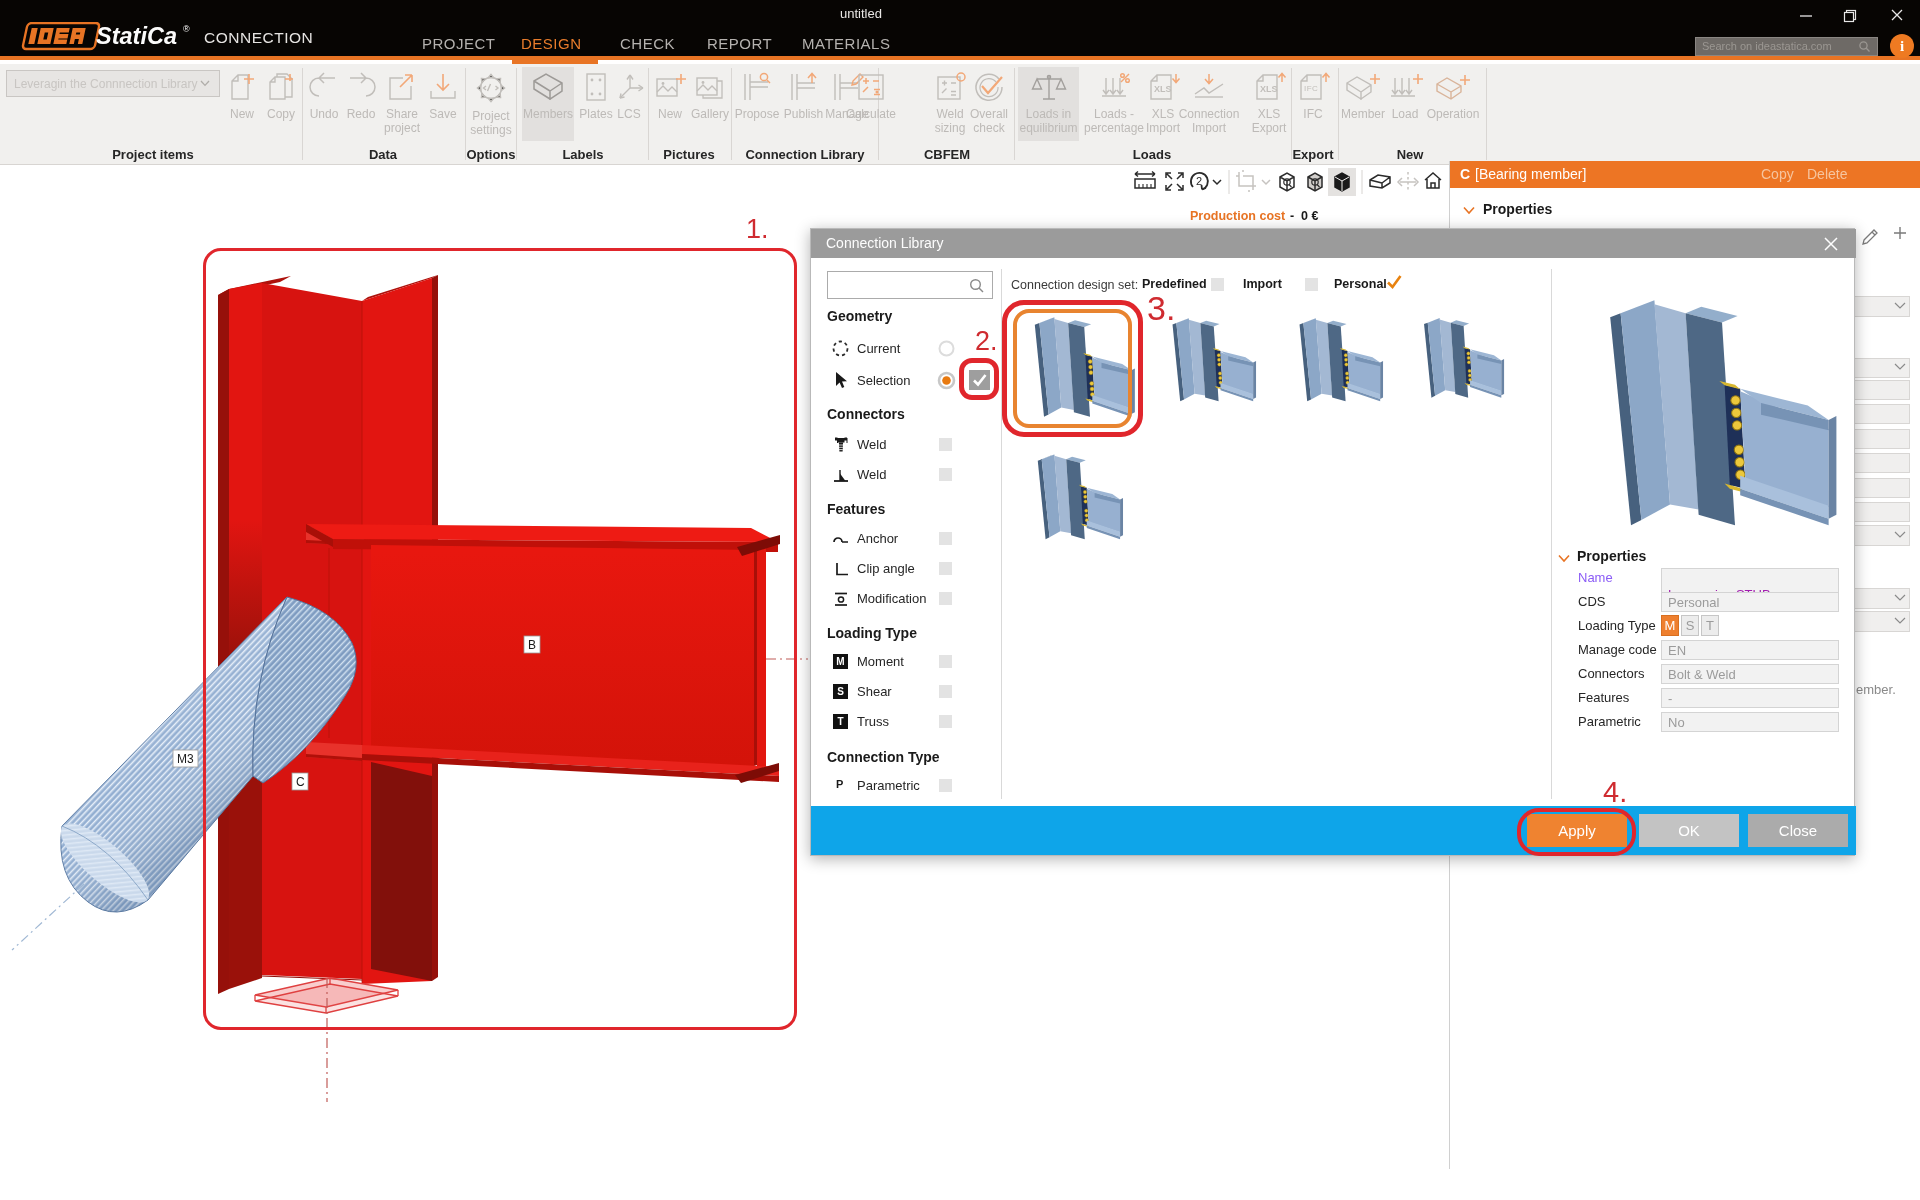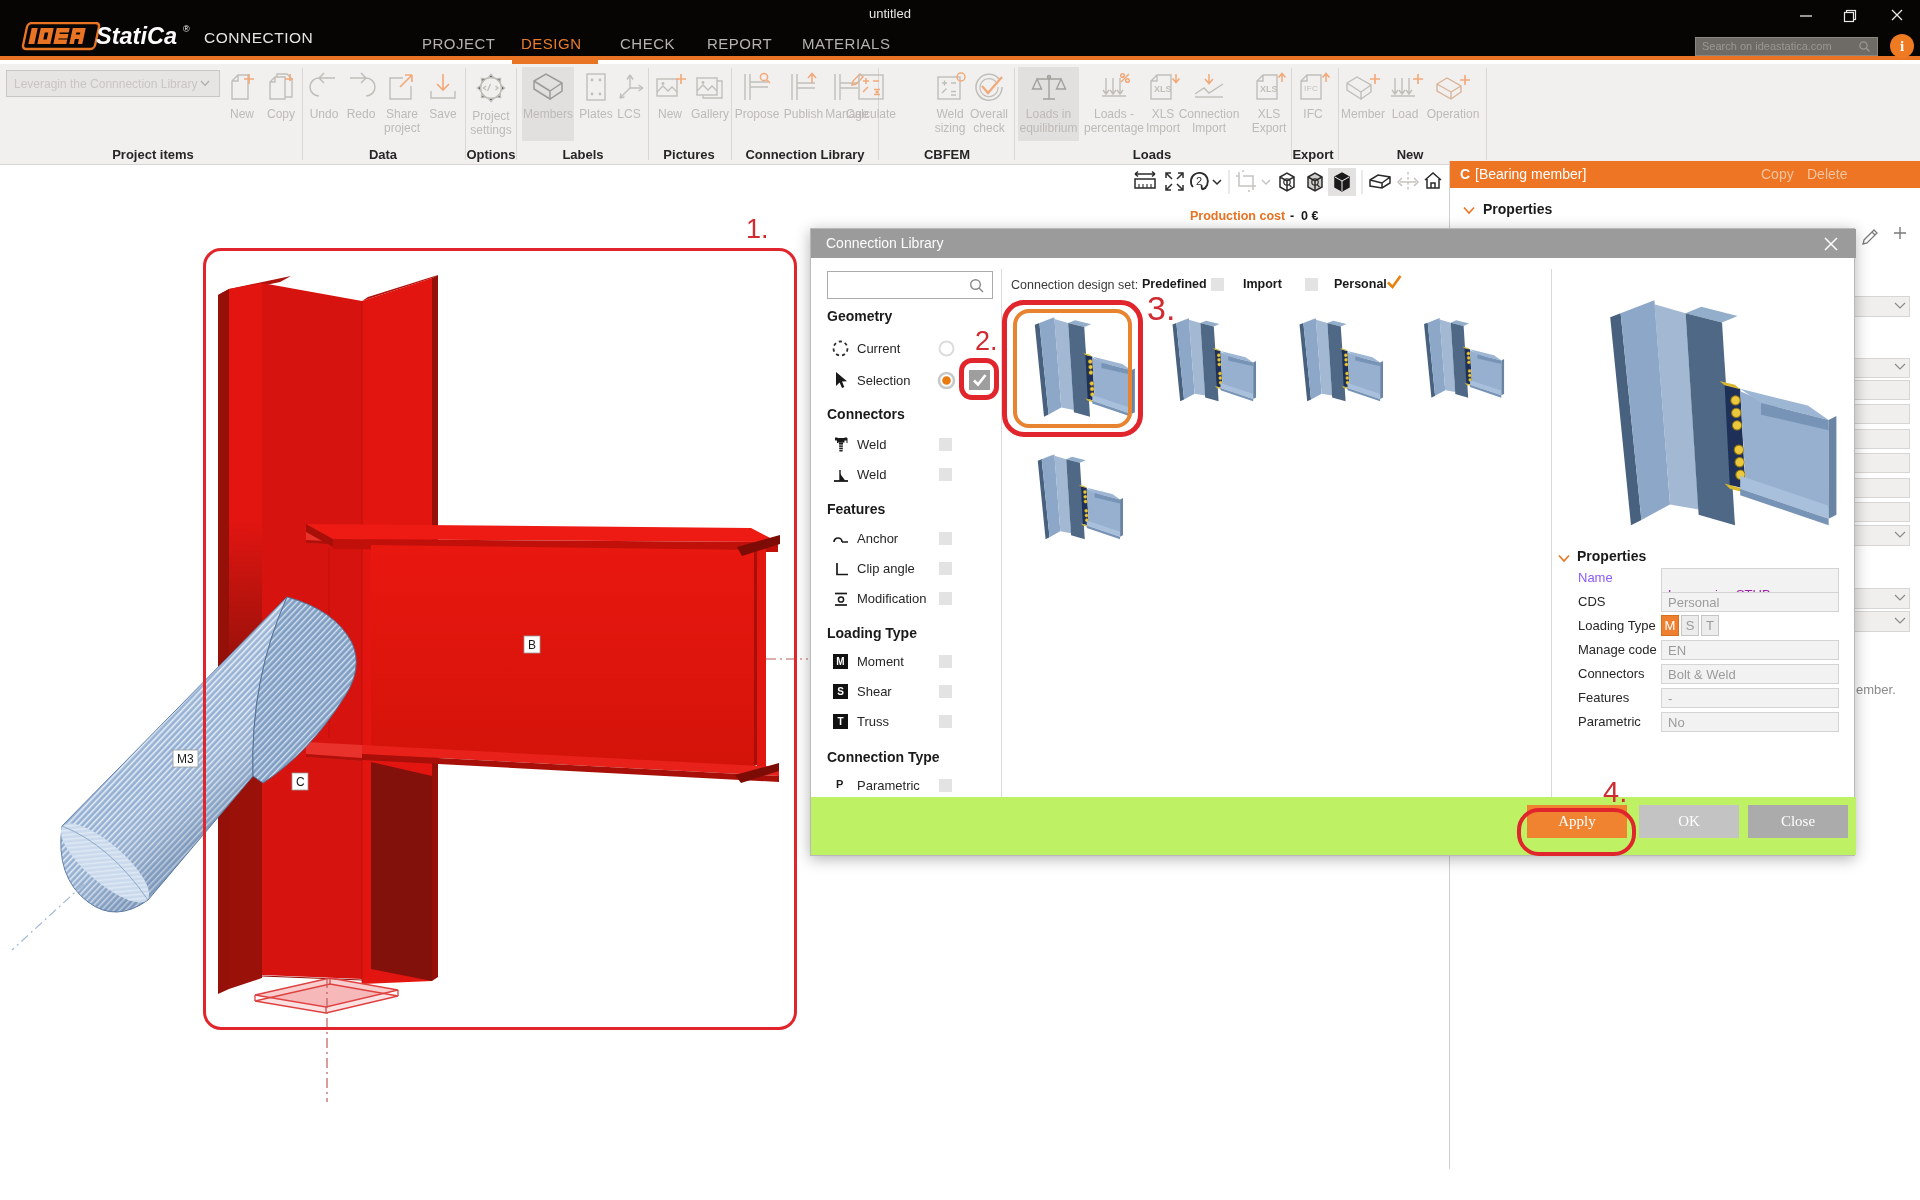--- a/index.html
+++ b/index.html
@@ -4,41 +4,41 @@
 <style>
   * { margin:0; padding:0; box-sizing:border-box; }
   html,body { width:1920px; height:1200px; overflow:hidden; background:#fff;
     font-family:"Liberation Sans", sans-serif; }
   .abs { position:absolute; }
   #page { position:relative; width:1920px; height:1200px; }
 
   
   #topbar { position:absolute; left:0; top:0; width:1920px; height:60px; background:#070503; border-bottom:4px solid #e87424; }
   .tab { position:absolute; top:35px; font-size:15px; letter-spacing:0.5px; color:#b5b2af; }
-  #untitled { position:absolute; top:6px; left:840px; width:100px; text-align:center; color:#e8e6e4; font-size:13px; }
+  #untitled { position:absolute; top:6px; left:840px; width:100px; text-align:left; color:#e8e6e4; font-size:13px; }
 
   
   #ribbon { position:absolute; left:0; top:64px; width:1920px; height:101px; background:#f1f0ee; border-bottom:1px solid #d8d5d2; }
   .rsep { position:absolute; top:4px; height:92px; width:1px; background:#d9d6d3; }
   .rlabel { position:absolute; top:83px; font-size:13px; font-weight:bold; color:#262626; text-align:center; }
   .ritem { position:absolute; top:6px; text-align:center; color:#bdbab7; font-size:12px; line-height:14px; }
   .ritem .ic { display:block; margin:0 auto 3px auto; }
   .hi { background:#e2e0de; }
 
   
   #viewport { position:absolute; left:0; top:166px; width:1447px; height:1003px; background:#fff; }
 
   
   #rpanel { position:absolute; left:1449px; top:161px; width:471px; height:1008px; background:#fff; border-left:1px solid #d0d0d0; }
   #rphead { position:absolute; left:0; top:0; width:471px; height:27px; background:#ed7524; color:#fff; }
 
   
   #dialog { position:absolute; left:810px; top:228px; width:1045px; height:628px; background:#fff; border:1px solid #b9b9b9; box-shadow:0 3px 14px rgba(0,0,0,0.30); }
   #dtitle { position:absolute; left:0; top:0; width:1045px; height:29px; background:#9b9b9b; color:#fdfdfd; font-size:14px; }
-  #dfoot { position:absolute; left:0; bottom:0; width:1045px; height:58px; background:#bef264;font-family:Liberation Serif, serif; }
+  #dfoot { position:absolute; left:0; bottom:0; width:1045px; height:49px; background:#0ea5e9; }
   .dbtn { position:absolute; top:8px; width:100px; height:33px; color:#fff; font-size:15px; text-align:center; line-height:33px; }
   .sideh { font-weight:bold; font-size:14px; color:#1a1a1a; position:absolute; left:16px; }
   .siderow { position:absolute; left:16px; font-size:13px; color:#262626; }
   .cbx { position:absolute; width:13px; height:13px; background:#e3e3e3; }
 
   
   #statusbar { position:absolute; left:0; top:1169px; width:1920px; height:31px; background:#0c0c0c; color:#f2f2f2; font-size:12px; }
   #statusbar span { position:absolute; top:8px; white-space:pre; }
 
   .ann { position:absolute; border:4px solid #e0262c; border-radius:14px; }

